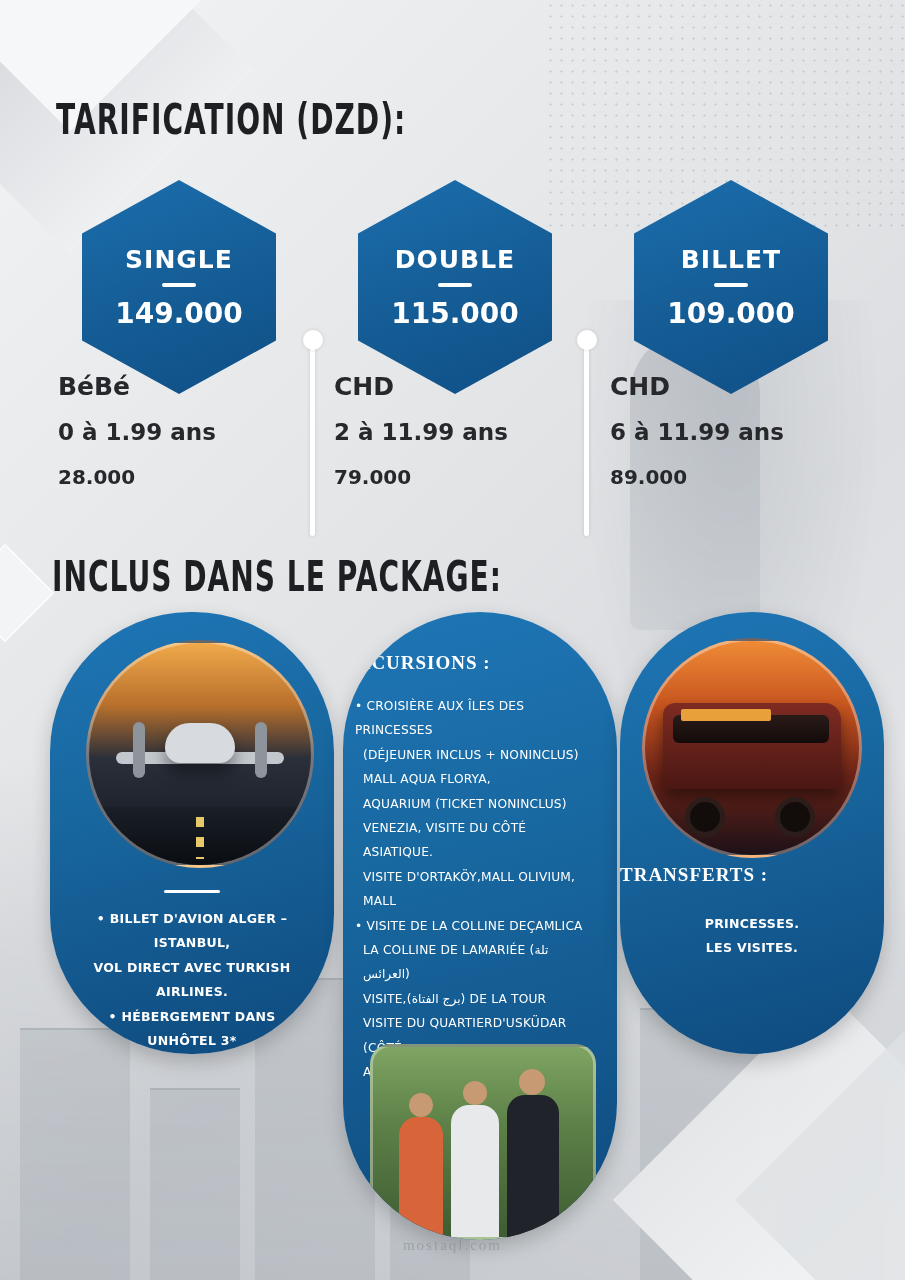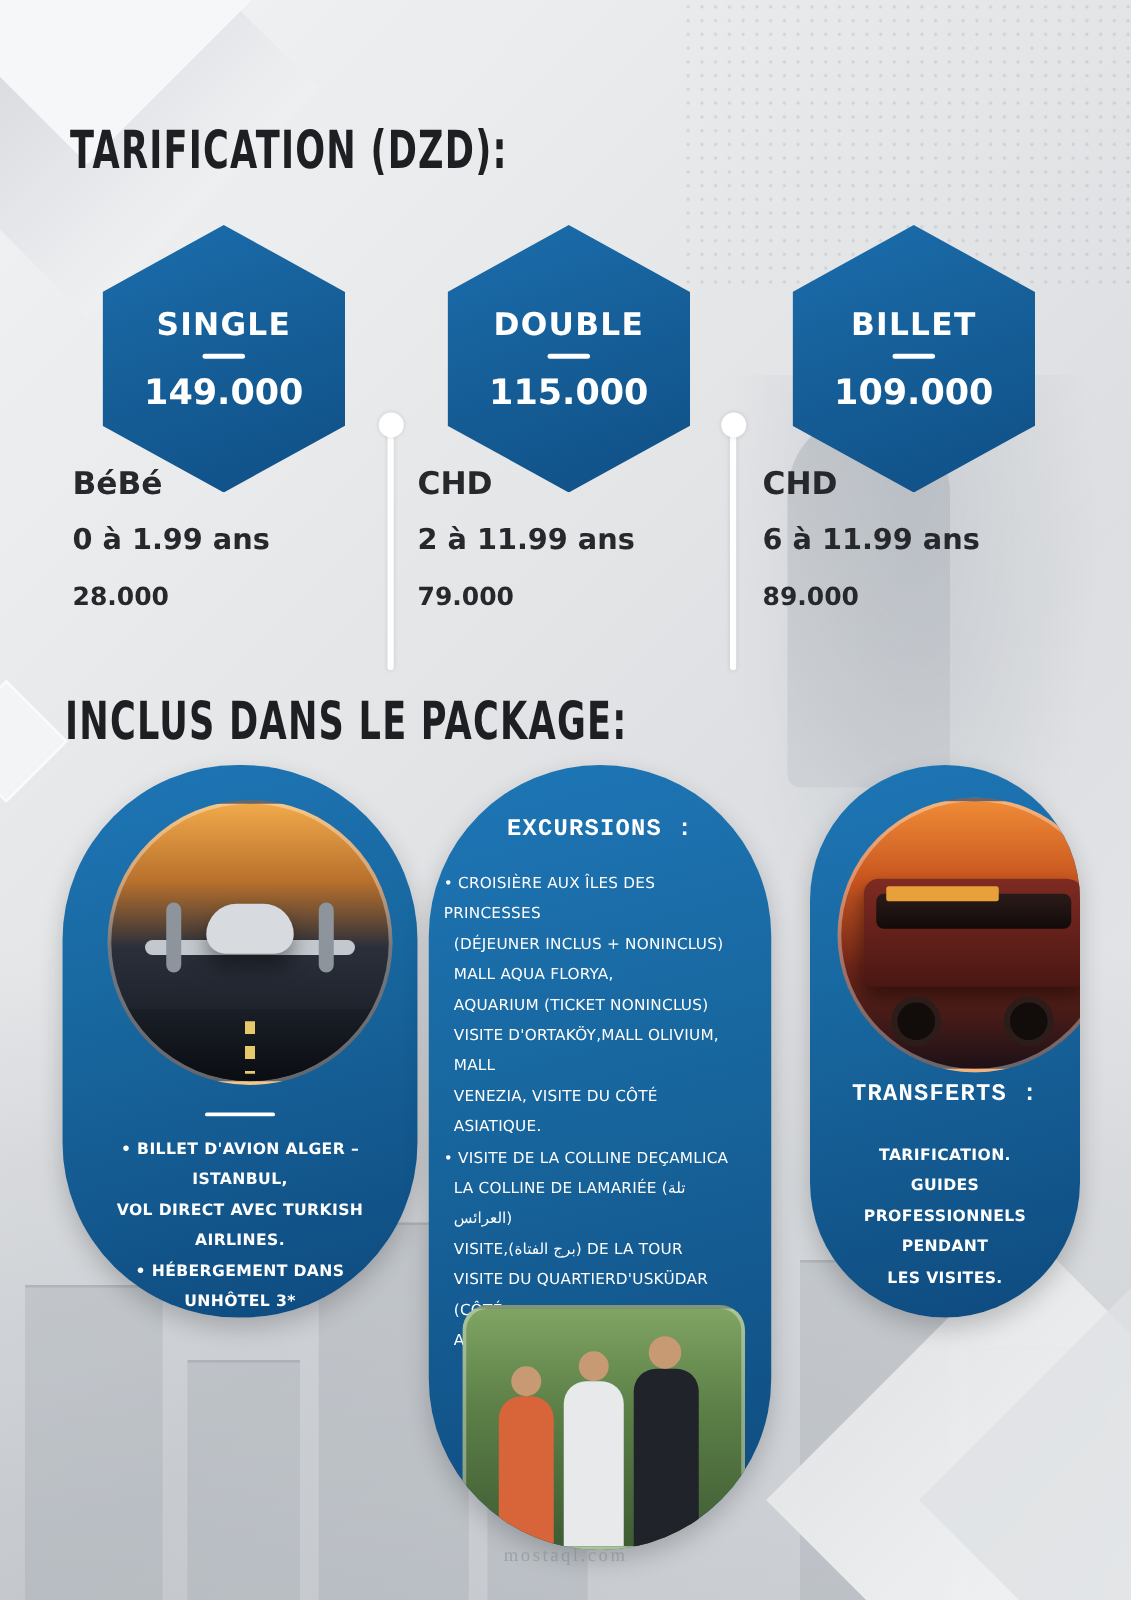--- a/index.html
+++ b/index.html
@@ -117,21 +117,21 @@
   
   .card{
     position:absolute;color:#fff;
     background:linear-gradient(165deg,#1e76b6 0%,#18679f 40%,#0e4a7e 100%);
     border-radius:140px;
     box-shadow:0 8px 20px rgba(0,0,0,.20);
     overflow:hidden;
   }
   #card-left{left:50px;top:612px;width:284px;height:442px;}
   #card-mid{left:343px;top:612px;width:274px;height:628px;}
-  #card-right{left:648px;top:612px;width:216px;height:442px;}
+  #card-right{left:620px;top:612px;width:264px;height:442px;}
 
   .photo{
     position:absolute;border-radius:50%;overflow:hidden;
     border:3px solid rgba(255,255,255,.35);
   }
   
   #photo-plane{left:36px;top:28px;width:222px;height:222px;
     background:linear-gradient(180deg,#f0a94a 0%,#b8702c 28%,#2a2f3a 52%,#11151c 100%);}
   #photo-plane .plane-body{
     position:absolute;left:50%;top:45%;transform:translate(-50%,-50%);
@@ -178,22 +178,22 @@
   }
   .card-text{
     position:absolute;left:0;right:0;padding:0 22px;
     font-family:"DejaVu Sans", sans-serif;
     font-weight:bold;font-size:12.5px;line-height:1.95;
     text-align:center;letter-spacing:.3px;
   }
   #card-left .card-text{top:278px;}
   #card-right .card-text{top:300px;}
   .card-title{
-    position:absolute;left:0;right:0;text-align:center;
-    font-family:Liberation Mono, monospace;font-weight:bold;
+    position:absolute;left:0;right:0;text-align:left;
+    font-family:Liberation Serif, serif;font-weight:bold;
     font-size:19px;letter-spacing:1px;
   }
   #title-excursions{top:40px;}
   #title-transfers{top:252px;}
   #card-mid .mid-text{
     position:absolute;left:0;right:0;top:82px;padding:0 20px;
     font-family:"DejaVu Sans", sans-serif;font-weight:normal;
     font-size:12.2px;line-height:2.0;letter-spacing:.2px;text-align:left;
   }
   #card-mid .mid-text .bullet{margin-left:-8px;}
@@ -280,22 +280,22 @@
     </div>
   </div>
 
   <div class="card" id="card-mid">
     <div class="card-title" id="title-excursions">EXCURSIONS :</div>
     <div class="mid-text">
       <div class="bullet">• CROISIÈRE AUX ÎLES DES PRINCESSES</div>
       <div>(DÉJEUNER INCLUS + NONINCLUS)</div>
       <div>MALL AQUA FLORYA,</div>
       <div>AQUARIUM (TICKET NONINCLUS)</div>
+      <div>VENEZIA, VISITE DU CÔTÉ ASIATIQUE.</div>
       <div>VISITE D'ORTAKÖY,MALL OLIVIUM, MALL</div>
-      <div>VENEZIA, VISITE DU CÔTÉ ASIATIQUE.</div>
       <div class="bullet">• VISITE DE LA COLLINE DEÇAMLICA</div>
       <div> LA COLLINE DE LAMARIÉE (تلة العرائس)</div>
       <div>VISITE,(برج الفتاة) DE LA TOUR</div>
       <div>VISITE DU QUARTIERD'USKÜDAR (CÔTÉ</div>
       <div>ASIATIQUE).</div>
     </div>
     <div class="photo" id="photo-tour">
       <div class="p p1"></div>
       <div class="p p2"></div>
       <div class="p p3"></div>
@@ -308,20 +308,19 @@
   <div class="card" id="card-right">
     <div class="photo" id="photo-bus">
       <div class="bus-body"></div>
       <div class="bus-win"></div>
       <div class="bus-dest"></div>
       <div class="wheel l"></div>
       <div class="wheel r"></div>
     </div>
     <div class="card-title" id="title-transfers">TRANSFERTS :</div>
     <div class="card-text">
-      <div>TARIFICATION.</div>
-      <div>GUIDES PROFESSIONNELS PENDANT</div>
+      <div>PRINCESSES.</div>
       <div>LES VISITES.</div>
     </div>
   </div>
 
   <div class="watermark">mostaql.com</div>
 </div>
 
 </body></html>

